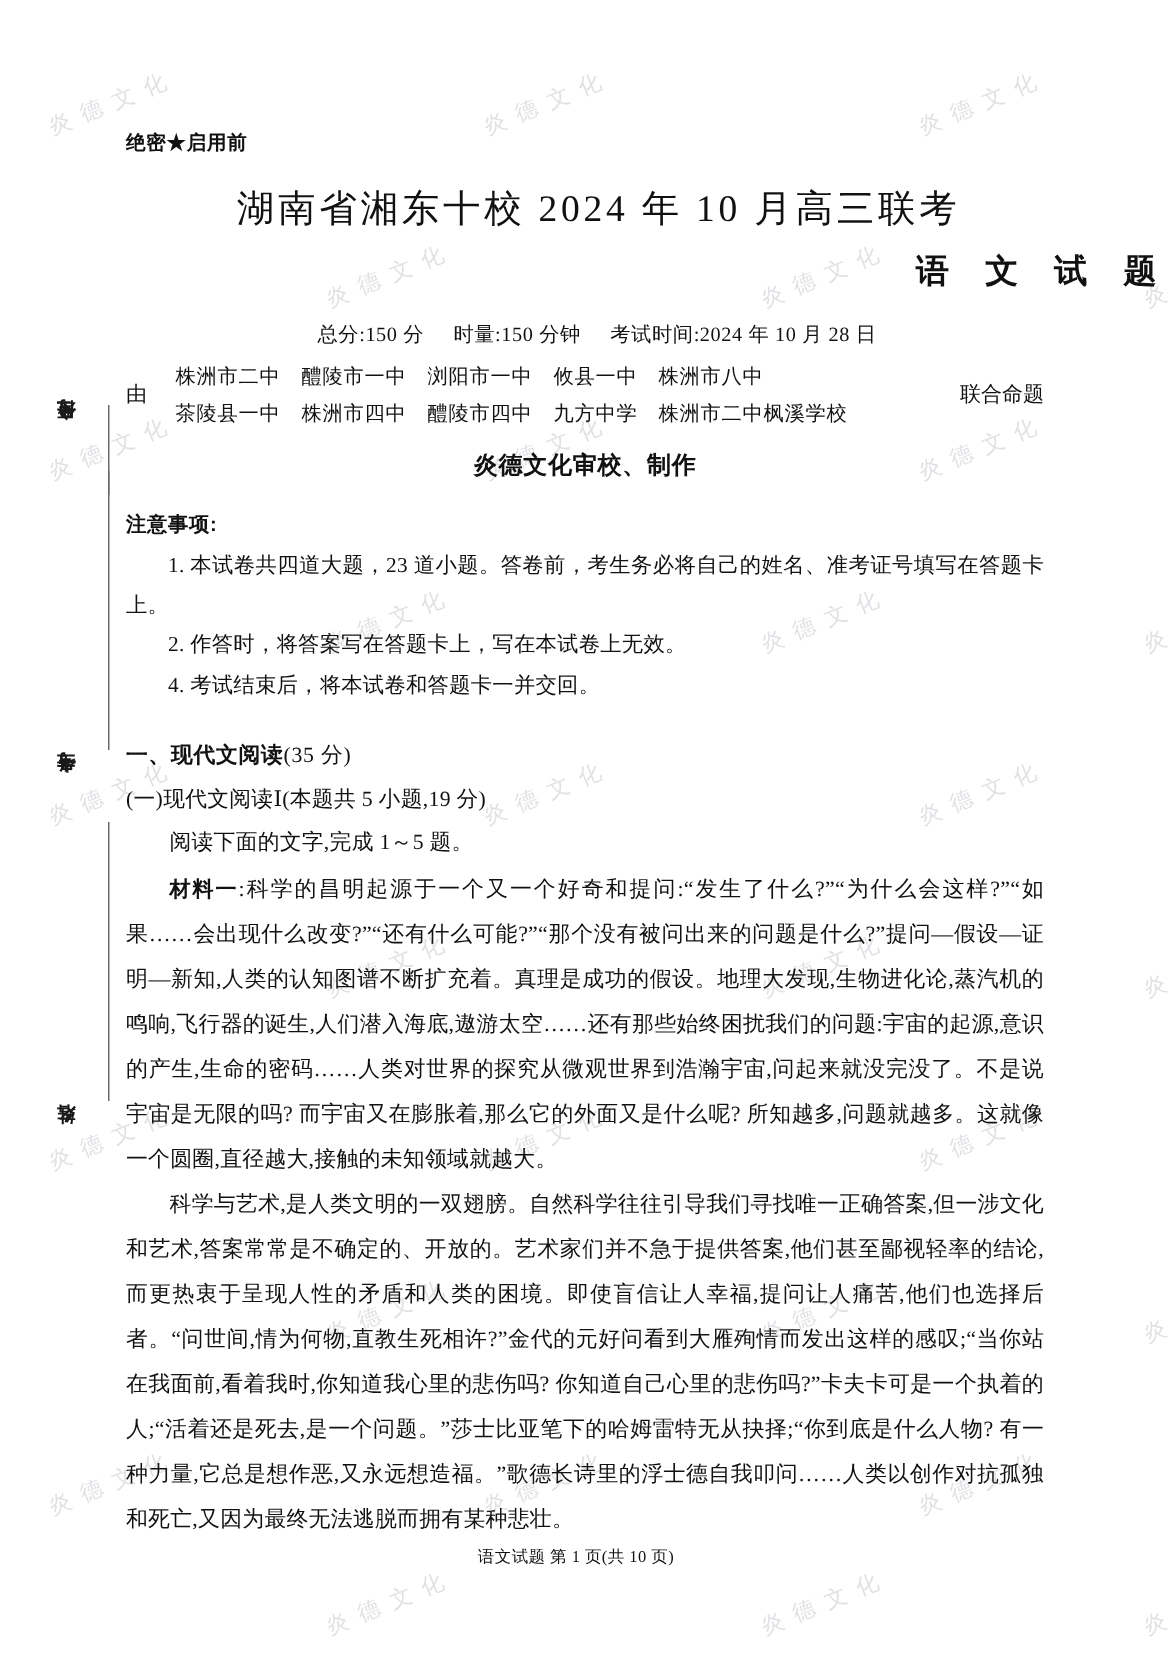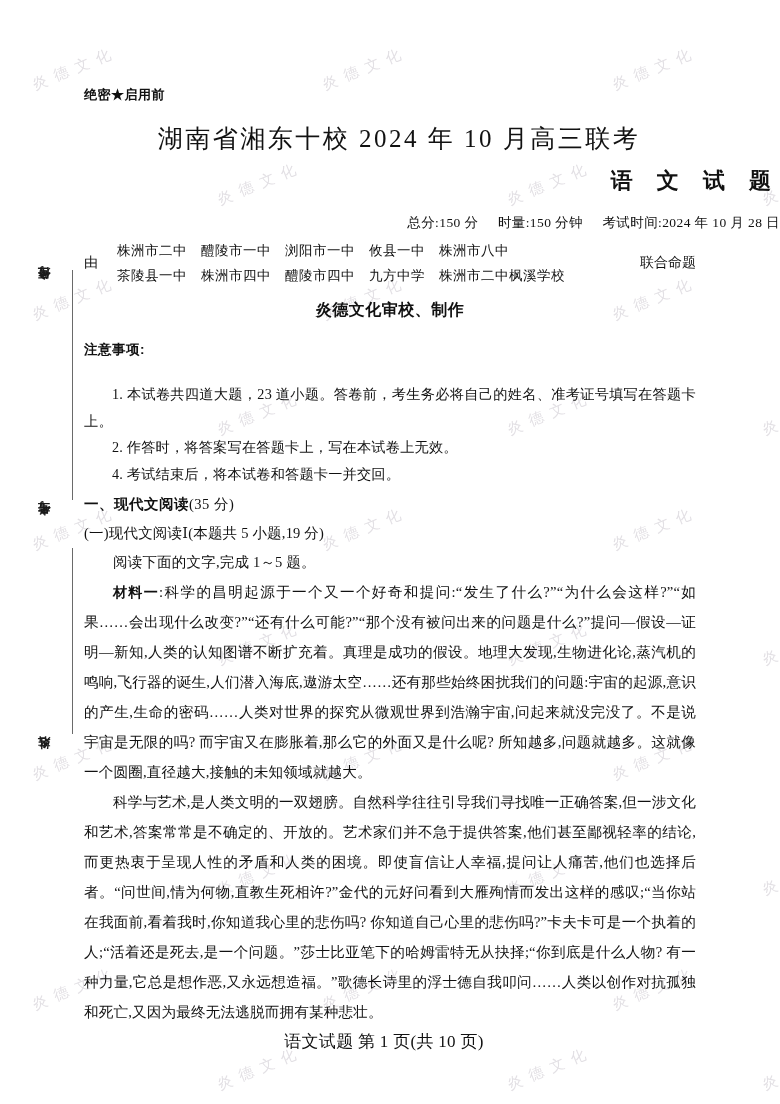--- a/index.html
+++ b/index.html
@@ -101,21 +101,21 @@
     font-weight: bold;
     letter-spacing: 9px;
     text-indent: 9px;
   }
 
   
   #exam-meta {
     position: absolute;
     left: 0; right: 0;
     top: 214px;
-    text-align: right;
+    text-align: center;
     font-size: 13.5px;
     letter-spacing: .4px;
     padding-left: 16px;
   }
   #exam-meta .gap { display: inline-block; width: 12px; }
 
   
   #schools-block {
     position: absolute;
     left: 84px;
@@ -161,21 +161,21 @@
   #notice {
     position: absolute;
     left: 84px;
     top: 341px;
     width: 612px;
   }
   #notice-heading {
     font-family: "Liberation Sans", sans-serif;
     font-size: 13.5px;
     font-weight: bold;
-    margin-bottom: 22px;
+    margin-bottom: 5px;
     letter-spacing: .5px;
   }
   .notice-item {
     font-size: 14.2px;
     line-height: 26.5px;
     text-indent: 28px;
     letter-spacing: .2px;
     text-align: justify;
   }
 
@@ -221,21 +221,21 @@
     font-family: "Liberation Sans", sans-serif;
     font-size: 14px;
   }
 
   
   #page-footer {
     position: absolute;
     left: 0; right: 12px;
     top: 1030px;
     text-align: center;
-    font-size: 17px;
+    font-size: 11px;
     letter-spacing: .3px;
   }
   #promo-footer {
     position: absolute;
     left: 0; right: 0;
     top: 1131px;
     text-align: center;
     font-family: "Liberation Sans", sans-serif;
     font-size: 13.5px;
     font-weight: bold;

